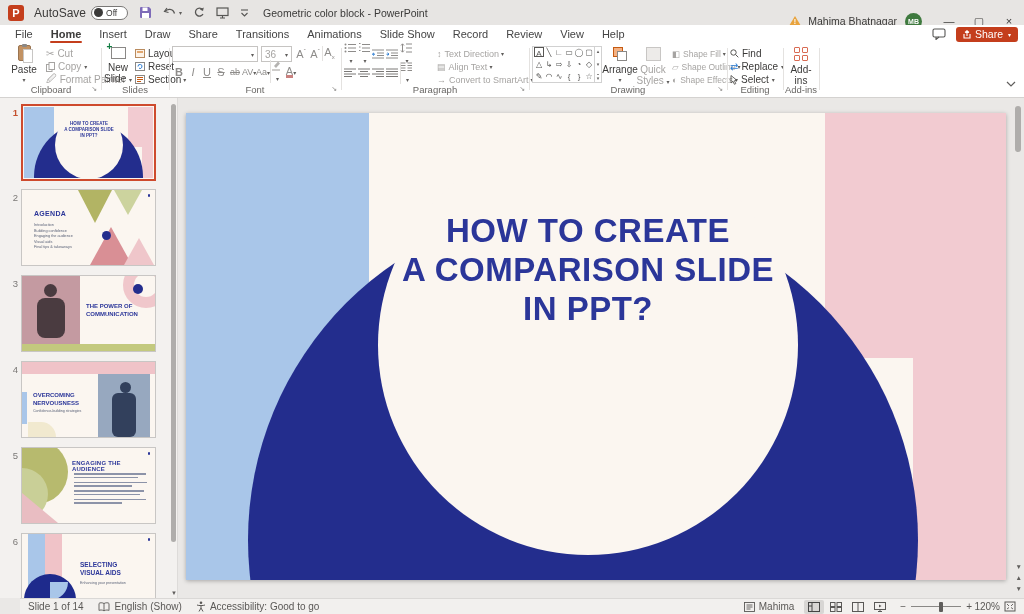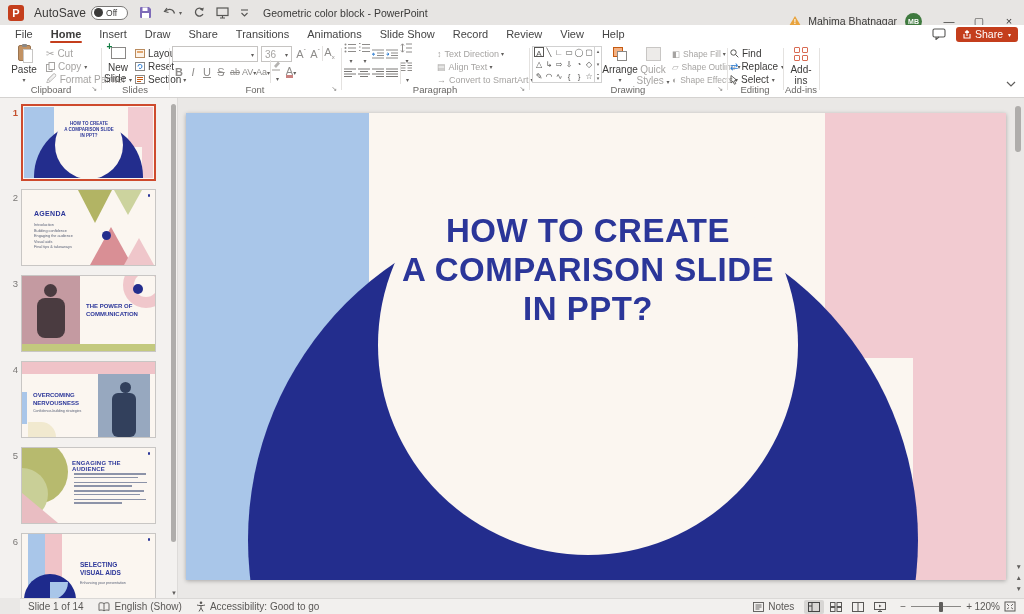--- a/index.html
+++ b/index.html
@@ -614,21 +614,21 @@
         <path d="M1 4 C3 4.8, 7 4.8, 9 4 M5 4.6 V7 M5 7 L3 10.5 M5 7 L7 10.5" fill="none" stroke="#5A5856" stroke-width="1"></path>
       </svg>
     <span>Accessibility: Good to go</span>
   </span>
   <div class="sb-right">
     <span class="sb-item" style="margin-left:0;margin-right:8px">
       <svg width="11" height="10" viewBox="0 0 11 10" style="margin-right:4px">
           <rect x="0.5" y="0.5" width="10" height="9" fill="none" stroke="#5A5856" stroke-width="0.9"></rect>
           <path d="M2.5 3 h6 M2.5 5 h6 M2.5 7 h4" stroke="#5A5856" stroke-width="0.9"></path>
         </svg>
-      <span>Notes</span>
+      <span>Mahima</span>
     </span>
     <span class="viewbtn on">
       <svg width="12" height="10" viewBox="0 0 12 10">
           <rect x="0.5" y="0.5" width="11" height="9" fill="none" stroke="#444"></rect>
           <path d="M4 0.5 V9.5 M0.5 4 H4" stroke="#444"></path>
         </svg>
     </span>
     <span class="viewbtn">
       <svg width="12" height="10" viewBox="0 0 12 10">
           <rect x="0.5" y="0.5" width="4.5" height="4" fill="none" stroke="#5A5856"></rect>

